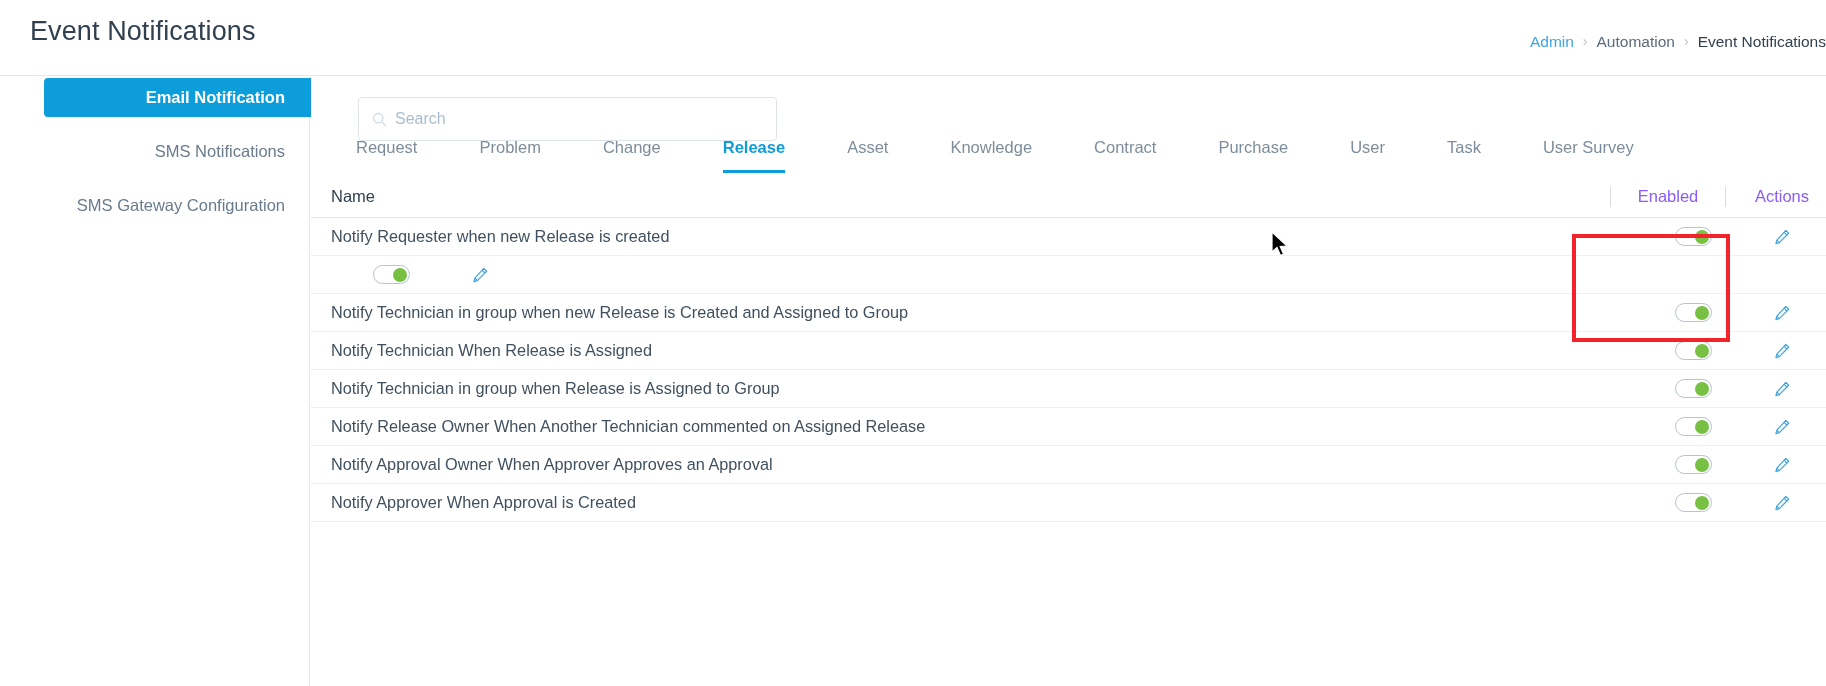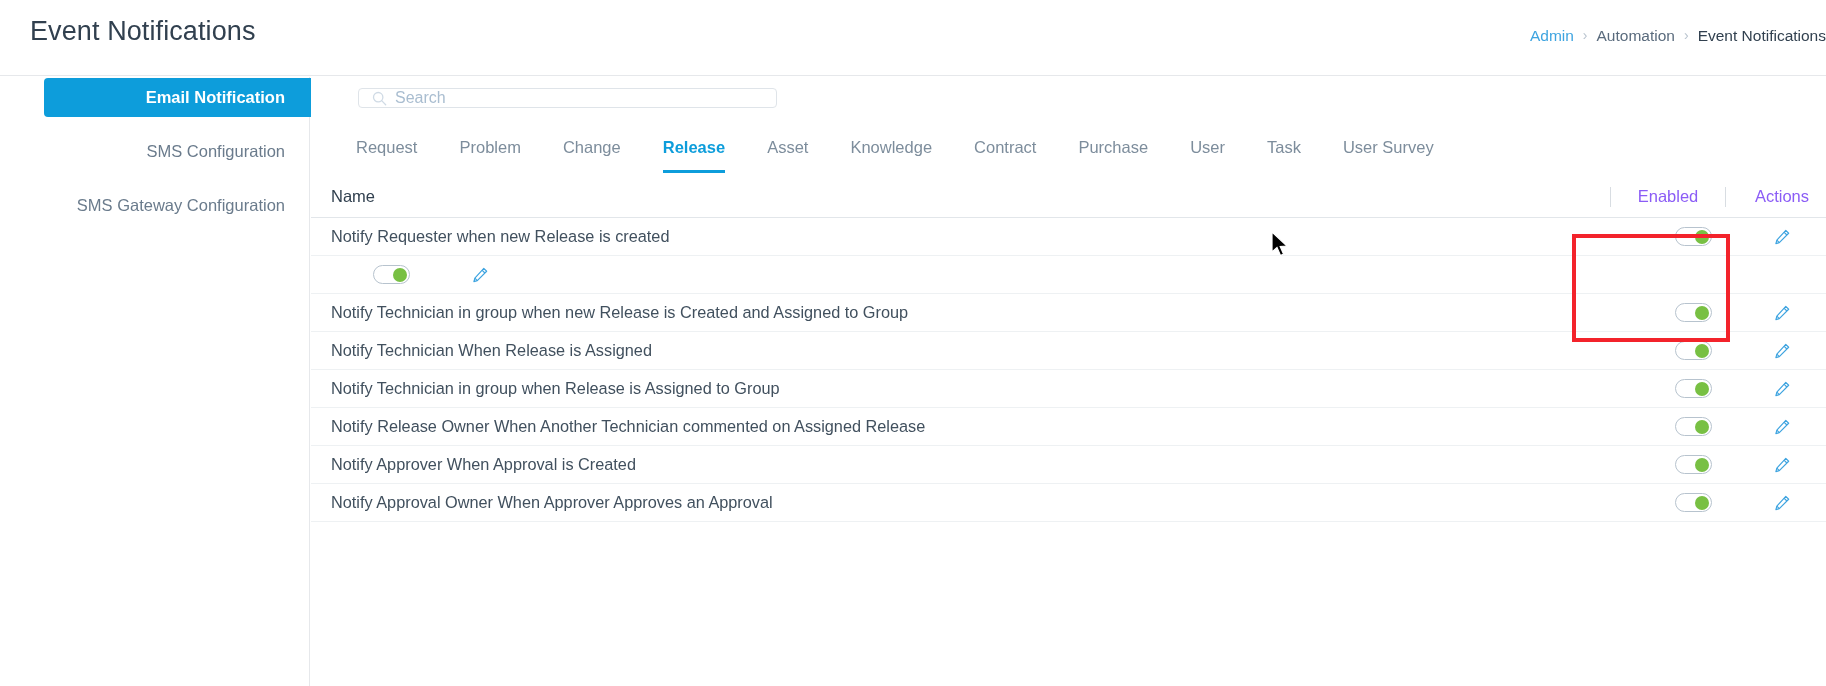--- a/index.html
+++ b/index.html
@@ -34,21 +34,21 @@
     left: 30px;
     top: 16px;
     font-size: 27px;
     color: #31404f;
     font-weight: 400;
     letter-spacing: .1px;
   }
   .breadcrumb {
     position: absolute;
     right: 0px;
-    top: 27px;
+    top: 33px;
     display: flex;
     align-items: center;
     font-size: 15.5px;
     white-space: nowrap;
   }
   .crumb { color: #5a6b7d; }
   .crumb.link { color: #3ea4e0; }
   .crumb.current { color: #31404f; }
   .crumb-sep {
     color: #b9c4cf;
@@ -101,27 +101,28 @@
 
   .search-wrap {
     position: absolute;
     left: 47px;
     top: 11px;
     width: 419px;
     height: 36px;
   }
   .search-box {
     width: 419px;
-    height: 20px;
+    height: 44px;
     border: 1px solid #dfe4e9;
     border-radius: 4px;
     background: #fff;
     display: flex;
     align-items: center;
     padding-left: 13px;
+    margin-top: 9px;
   }
   .search-icon {
     width: 15px; height: 15px;
     flex: 0 0 auto;
     margin-right: 8px;
     opacity: .55;
   }
   .search-input {
     border: 0;
     outline: 0;
@@ -134,20 +135,21 @@
   .search-input::placeholder { color: #a9bdd0; }
 
   
   .tabs {
     position: absolute;
     left: 24px;
     top: 56px;
     height: 43px;
     display: flex;
     align-items: flex-start;
+    gap: 20px;
   }
   .tab {
     font-size: 16.5px;
     color: #7d8d9c;
     padding: 5px 0 13px 0;
     margin: 0 21px;
     border-bottom: 3px solid transparent;
     white-space: nowrap;
   }
   .tab.active {
@@ -277,21 +279,21 @@
       <span class="crumb current">Event Notifications</span>
     </div>
   </div>
 
   <div class="leftnav">
     <div class="nav-item first active">
       <span>Email Notification</span>
     </div>
     <div class="nav-gap"></div>
     <div class="nav-item">
-      <span>SMS Configuration</span>
+      <span>SMS Notifications</span>
     </div>
     <div class="nav-gap"></div>
     <div class="nav-item">
       <span>SMS Gateway Configuration</span>
     </div>
   </div>
 
   <div class="content">
 
     <div class="search-wrap">
@@ -416,37 +418,37 @@
             </div>
             <div class="td-actions">
               <svg class="pencil" viewBox="0 0 20 20">
                 <path d="M14.2 2.6 L17.4 5.8 L7.0 16.2 L3.2 17.3 L4.3 13.4 Z" fill="none" stroke="#3ea4e0" stroke-width="1.3" stroke-linejoin="round"></path>
                 <line x1="12.2" y1="4.6" x2="15.4" y2="7.8" stroke="#3ea4e0" stroke-width="1.3"></line>
                 <line x1="4.3" y1="13.4" x2="7.0" y2="16.2" stroke="#3ea4e0" stroke-width="1.3"></line>
               </svg>
             </div>
           </div>
           <div class="trow">
+            <div class="td-name">Notify Approval Owner When Approver Approves an Approval</div>
+            <div class="td-gap"></div>
+            <div class="td-enabled">
+              <div class="toggle">
+                <div class="knob"></div>
+              </div>
+            </div>
+            <div class="td-actions">
+              <svg class="pencil" viewBox="0 0 20 20">
+                <path d="M14.2 2.6 L17.4 5.8 L7.0 16.2 L3.2 17.3 L4.3 13.4 Z" fill="none" stroke="#3ea4e0" stroke-width="1.3" stroke-linejoin="round"></path>
+                <line x1="12.2" y1="4.6" x2="15.4" y2="7.8" stroke="#3ea4e0" stroke-width="1.3"></line>
+                <line x1="4.3" y1="13.4" x2="7.0" y2="16.2" stroke="#3ea4e0" stroke-width="1.3"></line>
+              </svg>
+            </div>
+          </div>
+          <div class="trow">
             <div class="td-name">Notify Approver When Approval is Created</div>
-            <div class="td-gap"></div>
-            <div class="td-enabled">
-              <div class="toggle">
-                <div class="knob"></div>
-              </div>
-            </div>
-            <div class="td-actions">
-              <svg class="pencil" viewBox="0 0 20 20">
-                <path d="M14.2 2.6 L17.4 5.8 L7.0 16.2 L3.2 17.3 L4.3 13.4 Z" fill="none" stroke="#3ea4e0" stroke-width="1.3" stroke-linejoin="round"></path>
-                <line x1="12.2" y1="4.6" x2="15.4" y2="7.8" stroke="#3ea4e0" stroke-width="1.3"></line>
-                <line x1="4.3" y1="13.4" x2="7.0" y2="16.2" stroke="#3ea4e0" stroke-width="1.3"></line>
-              </svg>
-            </div>
-          </div>
-          <div class="trow">
-            <div class="td-name">Notify Approval Owner When Approver Approves an Approval</div>
             <div class="td-gap"></div>
             <div class="td-enabled">
               <div class="toggle">
                 <div class="knob"></div>
               </div>
             </div>
             <div class="td-actions">
               <svg class="pencil" viewBox="0 0 20 20">
                 <path d="M14.2 2.6 L17.4 5.8 L7.0 16.2 L3.2 17.3 L4.3 13.4 Z" fill="none" stroke="#3ea4e0" stroke-width="1.3" stroke-linejoin="round"></path>
                 <line x1="12.2" y1="4.6" x2="15.4" y2="7.8" stroke="#3ea4e0" stroke-width="1.3"></line>

